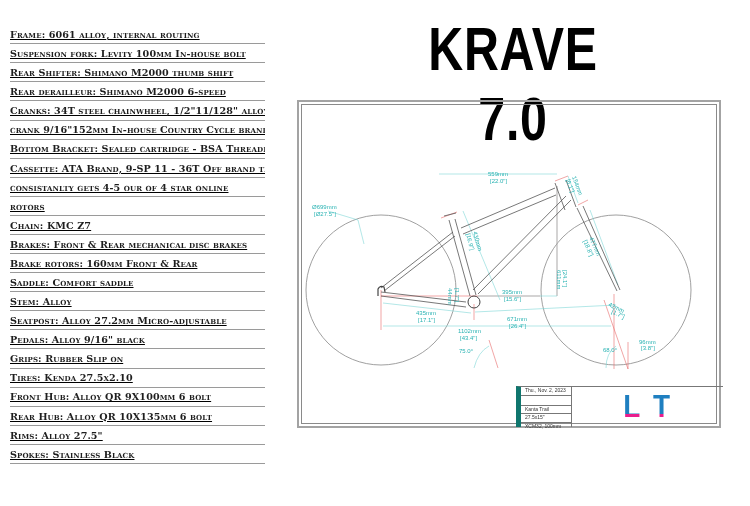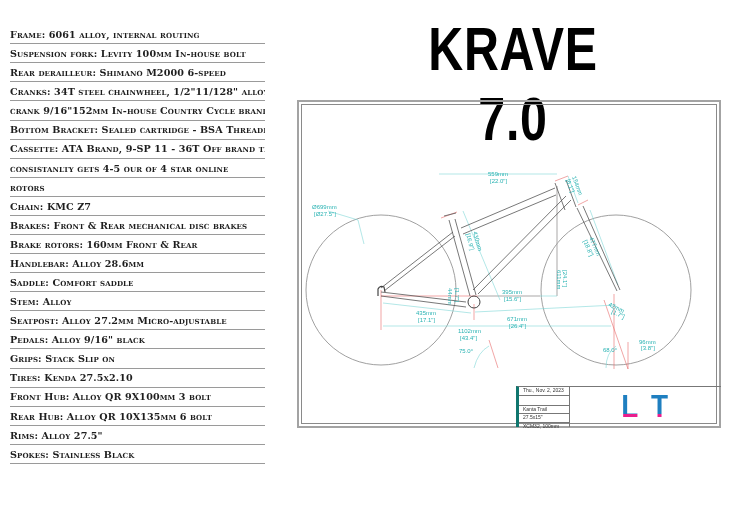--- a/index.html
+++ b/index.html
@@ -1,17 +1,17 @@
 <!DOCTYPE html>
 <html><head>
 <meta charset="utf-8">
 <style>
   html, body { margin: 0; padding: 0; background: #ffffff; }
   body { width: 750px; height: 506px; position: relative; overflow: hidden; font-family: "DejaVu Serif", serif; }
-  .spec-list { position: absolute; left: 10px; top: 26px; width: 255px; }
+  .spec-list { position: absolute; left: 10px; top: 26px; width: 255px; text-decoration: underline; }
   .spec-row {
     height: 17.2px; border-bottom: 1.3px solid #9a9a9a; margin-bottom: 0.9px;
     font-family: "DejaVu Serif", serif; font-size: 9.6px; font-weight: bold;
     font-variant: small-caps; color: #1e1e1e; line-height: 17px; white-space: nowrap;
     letter-spacing: 0.1px; overflow: hidden;
   }
   .title {
     position: absolute; left: 388px; top: 14px; width: 250px; text-align: center;
     font-family: "Liberation Sans", sans-serif; font-weight: bold; font-size: 62px;
     line-height: 70px; color: #000; letter-spacing: 1px;
@@ -21,21 +21,21 @@
     position: absolute; left: 297px; top: 100px; width: 424px; height: 328px;
     border: 2.5px solid #a3a3a3; box-sizing: border-box;
   }
   .drawing-inner {
     position: absolute; left: 2px; top: 2px; right: 2px; bottom: 2px; border: 1px solid #8a8a8a;
   }
   svg.geo { position: absolute; left: 0; top: 0; }
   .dim { font-family: "Liberation Sans", sans-serif; font-size: 6px; fill: #2ab3b3; }
   .title-block {
     position: absolute; left: 516px; top: 386px; width: 202px; height: 40px;
-    border-top: 1px solid #777; border-left: 3px solid #0f766e;
+    border-top: 1px solid #777; border-left: 5px solid #0f766e;
   }
   .tb-left { position: absolute; left: 0; top: 0; width: 50px; height: 40px; border-right: 1px solid #777; }
   .tb-cell {
     height: 7.6px; border-bottom: 1px solid #777; font-family: "Liberation Sans", sans-serif;
     font-size: 5px; line-height: 7.6px; color: #333; padding-left: 4px; white-space: nowrap;
   }
   .tb-cell.tall { height: 9px; }
   .logo {
     position: absolute; left: 54px; top: 3px; width: 146px; height: 34px;
     font-family: "Liberation Sans", sans-serif; font-weight: bold; font-size: 31px;
@@ -44,38 +44,38 @@
     -webkit-background-clip: text; background-clip: text; -webkit-text-fill-color: transparent;
     transform: scaleX(0.9);
   }
 </style>
 </head>
 <body>
 
 <div class="spec-list">
   <div class="spec-row">Frame: 6061 alloy, internal routing</div>
   <div class="spec-row">Suspension fork: Levity 100mm In-house bolt</div>
+  <div class="spec-row">Rear Shifter: Shimano M2000 thumb shift</div>
   <div class="spec-row">Rear derailleur: Shimano M2000 6-speed</div>
   <div class="spec-row">Cranks: 34T steel chainwheel, 1/2"11/128" alloy</div>
   <div class="spec-row">crank 9/16"152mm In-house Country Cycle brand</div>
   <div class="spec-row">Bottom Bracket: Sealed cartridge - BSA Threaded</div>
   <div class="spec-row">Cassette: ATA Brand, 9-SP 11 - 36T Off brand that</div>
   <div class="spec-row">consistanlty gets 4-5 our of 4 star online</div>
   <div class="spec-row">rotors</div>
   <div class="spec-row">Chain: KMC Z7</div>
   <div class="spec-row">Brakes: Front &amp; Rear mechanical disc brakes</div>
   <div class="spec-row">Brake rotors: 160mm Front &amp; Rear</div>
-  <div class="spec-row">Handlebar: Alloy 28.6mm</div>
   <div class="spec-row">Saddle: Comfort saddle</div>
   <div class="spec-row">Stem: Alloy</div>
   <div class="spec-row">Seatpost: Alloy 27.2mm Micro-adjustable</div>
   <div class="spec-row">Pedals: Alloy 9/16" black</div>
-  <div class="spec-row">Grips: Stack Slip on</div>
+  <div class="spec-row">Grips: Rubber Slip on</div>
   <div class="spec-row">Tires: Kenda 27.5x2.10</div>
-  <div class="spec-row">Front Hub: Alloy QR 9X100mm 3 bolt</div>
+  <div class="spec-row">Front Hub: Alloy QR 9X100mm 6 bolt</div>
   <div class="spec-row">Rear Hub: Alloy QR 10X135mm 6 bolt</div>
   <div class="spec-row">Rims: Alloy 27.5"</div>
   <div class="spec-row">Spokes: Stainless Black</div>
 </div>
 
 <div class="title">KRAVE 7.0</div>
 
 <div class="drawing">
   <div class="drawing-inner"></div>
 </div>

